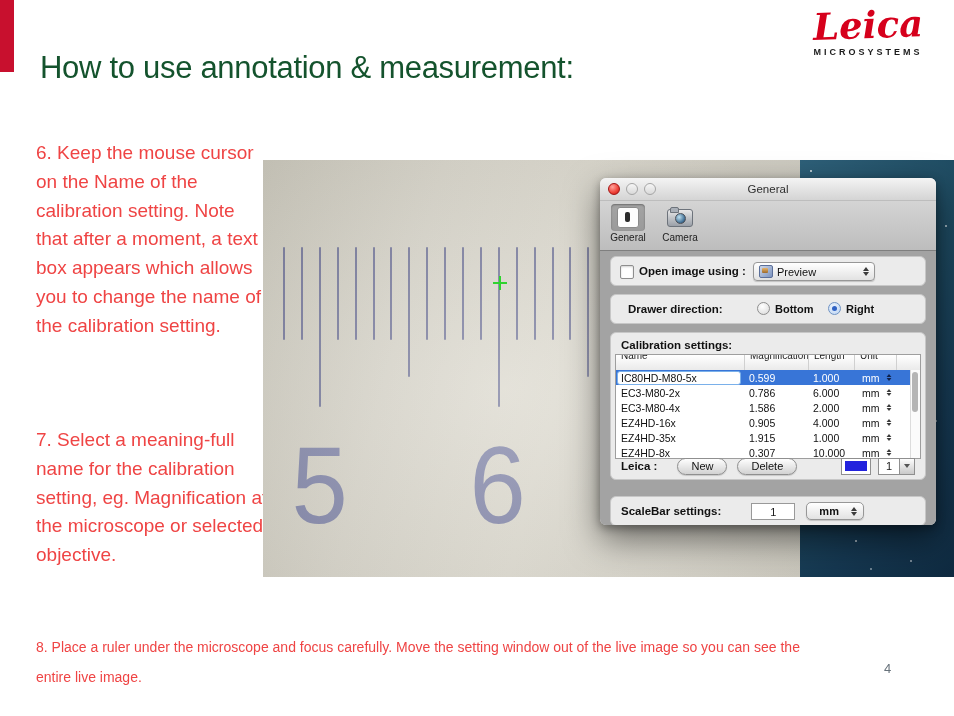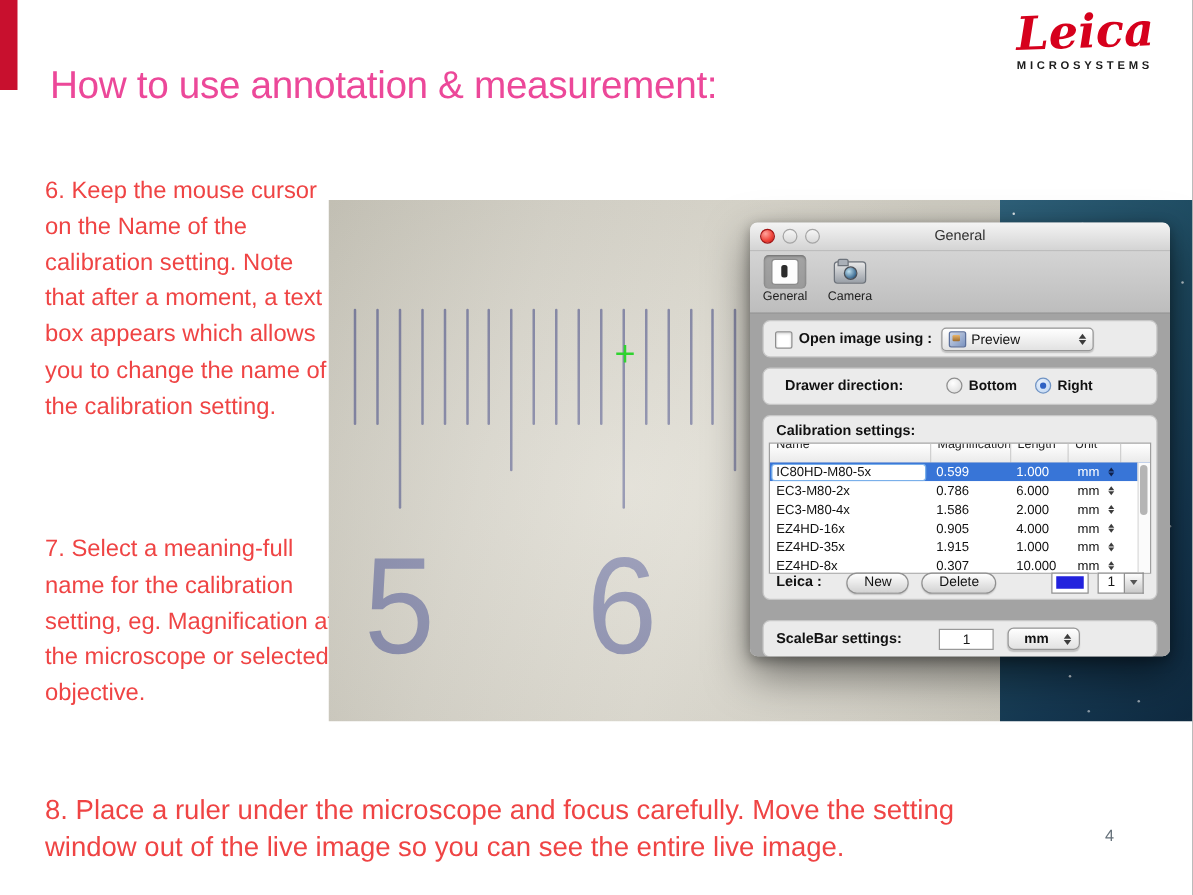--- a/index.html
+++ b/index.html
@@ -2,29 +2,29 @@
 <html style="--accent: #c8102e; --logo: #d6001c; --tickc: #5d628f; --selection: #3875d7; --swatch: #2222dd;"><head>
 <meta charset="utf-8">
 <style>
   html,body{margin:0;padding:0;background:#888;}
   .slide{position:relative;width:954px;height:716px;background:#ffffff;
          font-family:"Liberation Sans",sans-serif;overflow:hidden;}
 
   
   .accent-bar{position:absolute;left:0;top:0;width:14px;height:72px;background:var(--accent,#c8102e);}
   .title{position:absolute;left:40px;top:50px;margin:0;font-size:31px;font-weight:400;
-         color:#ec4899;letter-spacing:-0.3px;white-space:nowrap;}
+         color:#14532d;letter-spacing:-0.3px;white-space:nowrap;}
   .logo{position:absolute;right:26px;top:4px;width:120px;text-align:center;}
   .logo-script{font-family:"DejaVu Serif",serif;font-style:italic;font-weight:bold;
                font-size:37px;line-height:42px;color:var(--logo,#d6001c);transform:rotate(-2deg);}
   .logo-sub{font-size:9px;font-weight:bold;letter-spacing:3px;color:#1c1c1c;margin-top:1px;}
   .step{position:absolute;left:36px;width:232px;margin:0;font-size:19px;line-height:28.8px;color:#ef4444;}
   .step6{top:139px;}
   .step7{top:426px;}
-  .step8{top:633px;width:764px;font-size:22px;line-height:29.5px;}
+  .step8{top:633px;width:764px;font-size:14px;line-height:29.5px;}
   .pagenum{position:absolute;left:884px;top:661px;font-size:13px;color:#67727b;}
 
   
   .shot{position:absolute;left:263px;top:160px;width:691px;height:417px;}
   .wallpaper{position:absolute;right:0;top:0;width:154px;height:417px;
              background:linear-gradient(125deg,#2e6079 0%,#1e4a60 40%,#153750 72%,#0f2a40 100%);}
   .wallpaper::after{content:"";position:absolute;left:10px;top:10px;width:2px;height:2px;border-radius:50%;
       background:rgba(255,255,255,.85);
       box-shadow:18px 22px 0 0 rgba(255,255,255,.7), 55px 8px 0 0 rgba(255,255,255,.5),
       90px 30px 0 0 rgba(255,255,255,.8), 120px 14px 0 0 rgba(255,255,255,.5),

